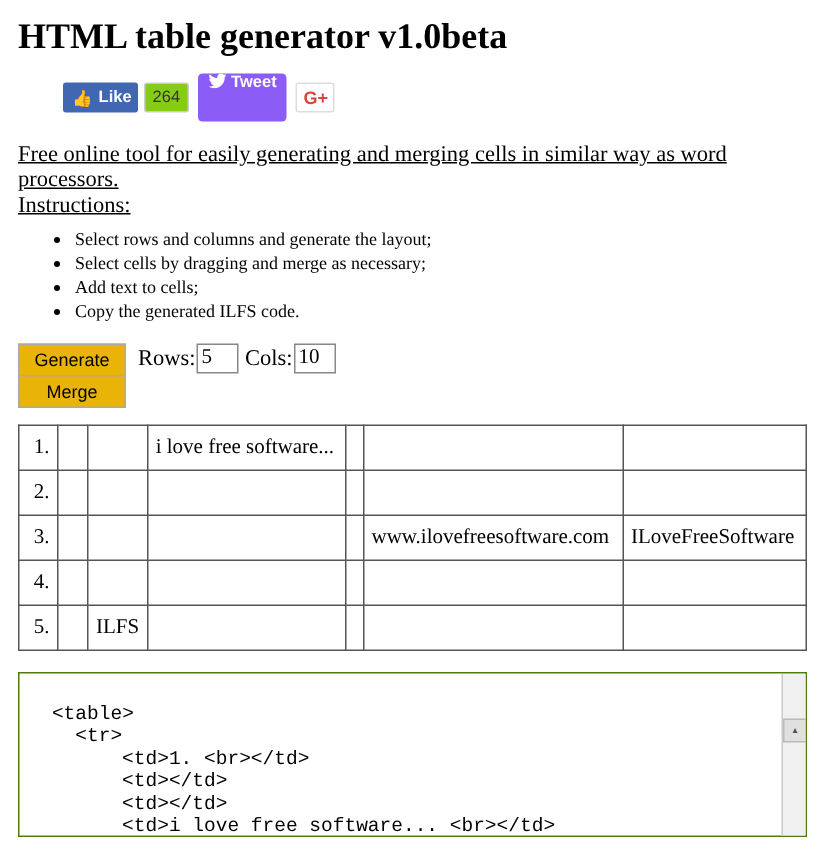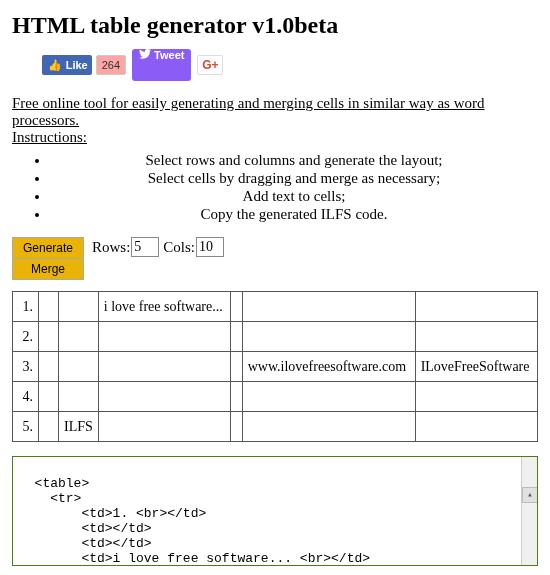--- a/index.html
+++ b/index.html
@@ -36,21 +36,21 @@
     }
     .fb-like .thumb {
       padding: 0 4px 0 6px;
       font-size: 11px;
     }
     .fb-like .label {
       padding-right: 4px;
       font-weight: bold;
     }
     .fb-count {
-      background: #fca5a5;
+      background: #84cc16;
       color: #333;
       border: 1px solid #ccc;
       border-radius: 2px;
       font-family: Helvetica, Arial, sans-serif;
       font-size: 11px;
       height: 20px;
       line-height: 18px;
       padding: 0 5px;
       margin-left: -2px;
     }
@@ -83,22 +83,21 @@
       font-weight: bold;
     }
     .intro {
       font-size: 15px;
       margin: 6px 0 2px 0;
       text-decoration: underline;
     }
     ul.instructions {
       margin: 6px 0 14px 0;
       padding-left: 38px;
-      font-size: 15px;
-      text-align: center;
+      font-size: 12px;
     }
     ul.instructions li {
       margin: 1px 0;
     }
     .controls-row {
       display: flex;
       align-items: flex-start;
       gap: 0;
       margin-bottom: 12px;
     }

